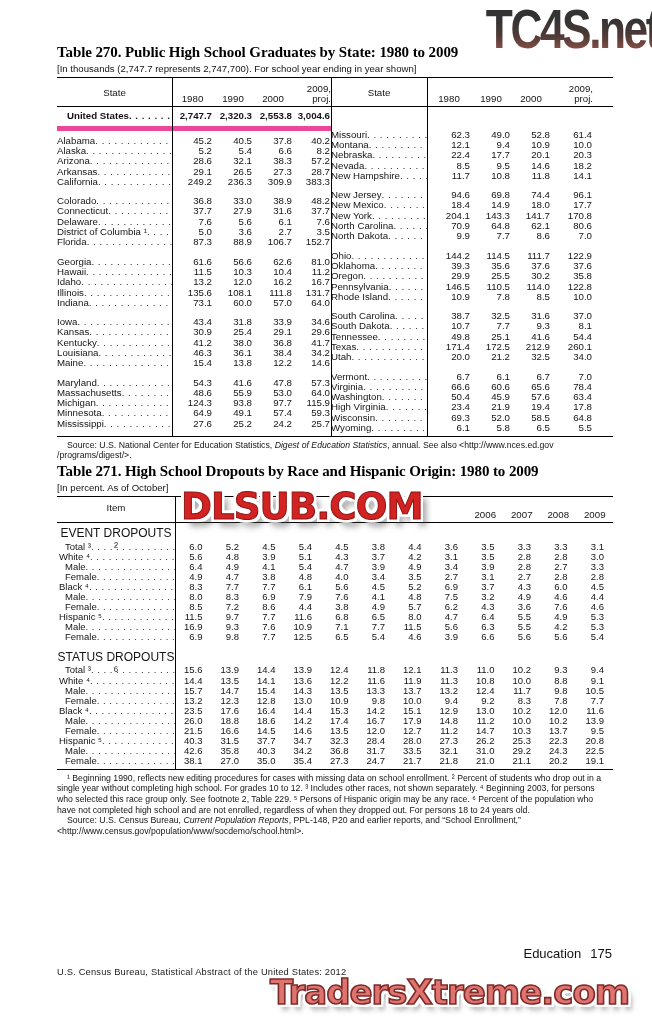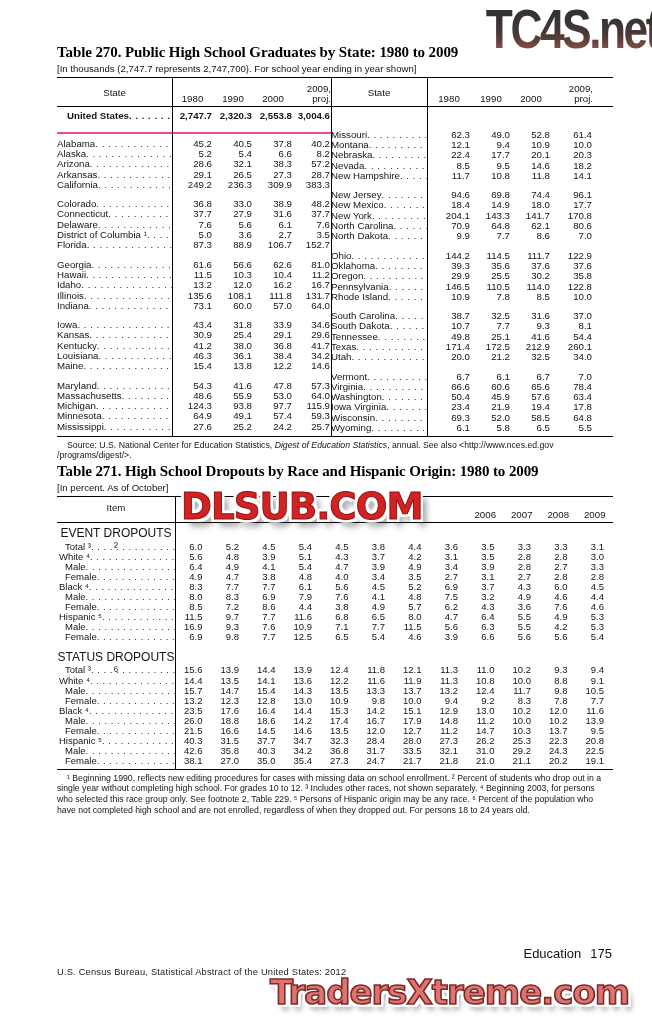--- a/index.html
+++ b/index.html
@@ -28,21 +28,21 @@
   .hst{text-align:center;align-self:center;margin-bottom:4px;}
   .hstL{width:115px;}.hstR{width:96px;}
   .hy{text-align:center;}
   .hp{text-align:right;line-height:10px;}
   .hp span{display:block;}
   .w41{width:41px;}.w40{width:40px;}.w38{width:38px;}
   .w44{width:44px;}.w42{width:42px;}
   .body270{display:flex;font-size:9.7px;padding:2px 0 3px;}
   .colL{width:274px;}
   .colR{width:282px;padding-top:16px;box-sizing:border-box;}
-  .usrow{display:flex;height:13px;align-items:center;font-weight:bold;border-bottom:2px solid #ec4899;padding-bottom:10px;}
+  .usrow{display:flex;height:13px;align-items:center;font-weight:bold;border-bottom:5px solid #ec4899;padding-bottom:4px;}
   .uslab{width:115px;display:flex;overflow:hidden;white-space:nowrap;padding-left:10px;box-sizing:border-box;}
   .trow{display:flex;height:10.3px;align-items:center;}
   .colR .trow{padding-right:20px;}
   .lab{display:flex;overflow:hidden;white-space:nowrap;}
   .labL{width:115px;}.labR{width:96px;}
   .val{text-align:right;padding-right:1px;box-sizing:border-box;}
   .leader{flex:1 1 auto;min-width:0;overflow:hidden;white-space:nowrap;letter-spacing:.5px;color:#222;}
   .grp{margin-top:4px;}
   .grp .trow{}
   .grp + .grp{margin-top:9px;}
@@ -641,21 +641,21 @@
                     <span>Washington</span>
                     <span class="leader"> . . . . . . . . . . . . . . . . . . . . . . . . . . . . . . . . . . . . . . . . . . . . . . . . . . . . . . . . . . . . . . . . . . . . . . . . . . . . . . . .</span>
                   </span>
                   <span class="val w44">50.4</span>
                   <span class="val w40">45.9</span>
                   <span class="val w40">57.6</span>
                   <span class="val w42">63.4</span>
                 </div>
                 <div class="trow">
                   <span class="lab labR">
-                    <span>Iowa Virginia</span>
+                    <span>High Virginia</span>
                     <span class="leader"> . . . . . . . . . . . . . . . . . . . . . . . . . . . . . . . . . . . . . . . . . . . . . . . . . . . . . . . . . . . . . . . . . . . . . . . . . . . . . . . .</span>
                   </span>
                   <span class="val w44">23.4</span>
                   <span class="val w40">21.9</span>
                   <span class="val w40">19.4</span>
                   <span class="val w42">17.8</span>
                 </div>
                 <div class="trow">
                   <span class="lab labR">
                     <span>Wisconsin</span>
@@ -1078,20 +1078,22 @@
               <span class="vcell">21.1</span>
               <span class="vcell">20.2</span>
               <span class="vcell">19.1</span>
             </div>
           </div>
         </div>
     </div>
 
     <div class="fnotes">
       <p>¹ Beginning 1990, reflects new editing procedures for cases with missing data on school enrollment. ² Percent of students who drop out in a single year without completing high school. For grades 10 to 12. ³ Includes other races, not shown separately. ⁴ Beginning 2003, for persons who selected this race group only. See footnote 2, Table 229. ⁵ Persons of Hispanic origin may be any race. ⁶ Percent of the population who have not completed high school and are not enrolled, regardless of when they dropped out. For persons 18 to 24 years old.</p>
+      <p><span>Source: U.S. Census Bureau, </span><span class="ital">Current Population Reports</span><span>, PPL-148, P20 and earlier reports, and “School Enrollment,”
+&lt;http://www.census.gov/population/www/socdemo/school.html&gt;.</span></p>
     </div>
   </div>
 
   <div class="pageno">
     <span>Education</span>
     <span>175</span>
   </div>
   <div class="credit">U.S. Census Bureau, Statistical Abstract of the United States: 2012</div>
 
   <div class="wm-top">TC4S.net</div>

